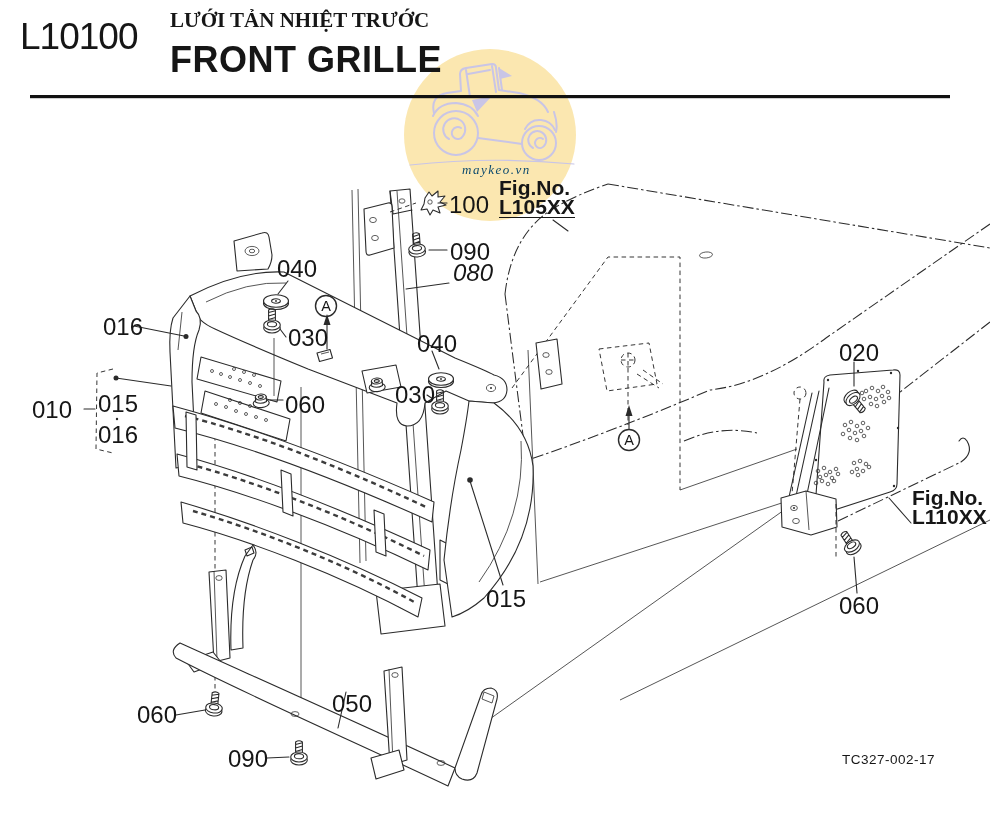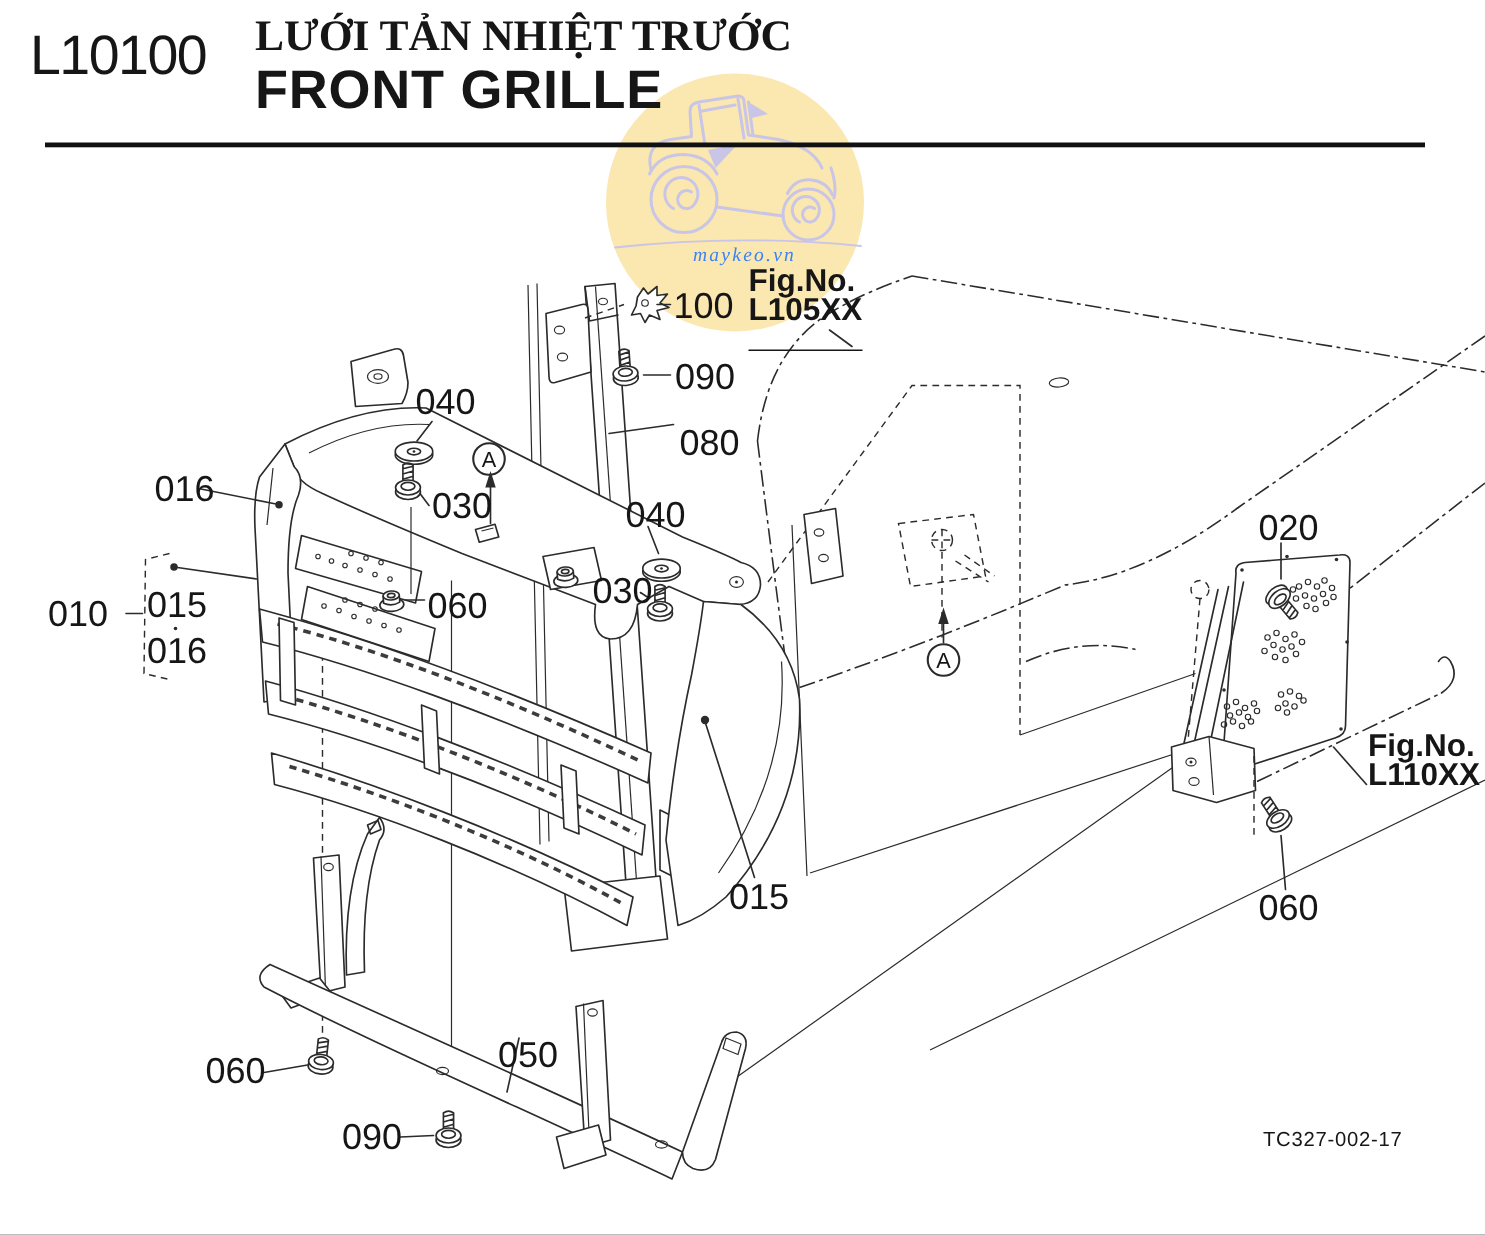--- a/index.html
+++ b/index.html
@@ -10,27 +10,27 @@
   .ln{stroke:#2b2b2b;fill:none;stroke-width:1.1;stroke-linecap:round;stroke-linejoin:round;}
   .thin{stroke:#2b2b2b;fill:none;stroke-width:.8;}
   .wh{fill:#fff;stroke:#2b2b2b;stroke-width:1.1;stroke-linejoin:round;}
   .ph{stroke:#2b2b2b;fill:none;stroke-width:1.05;stroke-dasharray:11 3 2.5 3;}
   .dsh{stroke:#2b2b2b;fill:none;stroke-width:.95;stroke-dasharray:4.5 3.5;}
   .vent{stroke:#3c3c3c;fill:none;stroke-width:2.4;stroke-dasharray:5 4;}
   .hole{stroke:#2b2b2b;fill:none;stroke-width:.75;}
   .wm{stroke:#c9c5e6;fill:none;stroke-width:2;stroke-linecap:round;stroke-linejoin:round;}
   
   .hdr-code{position:absolute;left:20px;top:16px;font-size:37px;letter-spacing:-1px;}
-  .hdr-vi{position:absolute;left:170px;top:8px;font-family:"Liberation Serif",serif;font-weight:bold;font-size:29px;}
+  .hdr-vi{position:absolute;left:170px;top:8px;font-family:"Liberation Serif",serif;font-weight:bold;font-size:21px;}
   .hdr-en{position:absolute;left:170px;top:39px;font-weight:bold;font-size:36px;letter-spacing:.5px;}
   .co{position:absolute;font-size:24px;line-height:1;white-space:nowrap;}
   .fig{position:absolute;font-size:21px;line-height:19px;white-space:nowrap;font-weight:bold;}
-  .fig .u{border-bottom:1.5px solid #161616;padding-bottom:17px;}
+  .fig .u{border-bottom:1.5px solid #161616;padding-bottom:1px;}
   .wmtext{position:absolute;left:462px;top:162px;font-family:"Liberation Serif",serif;
-          font-style:italic;font-size:13px;letter-spacing:1.5px;color:#3b82f6;}
+          font-style:italic;font-size:13px;letter-spacing:1.5px;color:#0c4a6e;}
   .dwg{position:absolute;left:842px;top:752px;font-size:13.5px;letter-spacing:.5px;}
   .amark{font-size:14.5px;font-family:"Liberation Sans",sans-serif;fill:#161616;}
 </style>
 </head>
 <body>
 
 <div class="page">
 
 <svg width="990" height="823" viewBox="0 0 990 823">
   <defs>
@@ -337,21 +337,21 @@
   <div>Fig.No.</div>
   <div class="u" style="display:inline-block">L105XX</div>
 </div>
 <div class="fig" style="left:912px;top:488px;">
   <div>Fig.No.</div>
   <div>L110XX</div>
 </div>
 
 <div class="co" style="left:449px;top:193px;">100</div>
 <div class="co" style="left:450px;top:240px;">090</div>
-<div class="co" style="left:453px;top:284px;">080</div>
+<div class="co" style="left:453px;top:261px;font-style:italic;">080</div>
 <div class="co" style="left:277px;top:257px;">040</div>
 <div class="co" style="left:288px;top:326px;">030</div>
 <div class="co" style="left:103px;top:315px;">016</div>
 <div class="co" style="left:32px;top:398px;text-align:right;">010</div>
 <div class="co" style="left:98px;top:392px;">015</div>
 <div class="co" style="left:98px;top:423px;">016</div>
 <div class="co" style="left:285px;top:393px;">060</div>
 <div class="co" style="left:417px;top:332px;">040</div>
 <div class="co" style="left:395px;top:383px;">030</div>
 <div class="co" style="left:839px;top:341px;">020</div>

